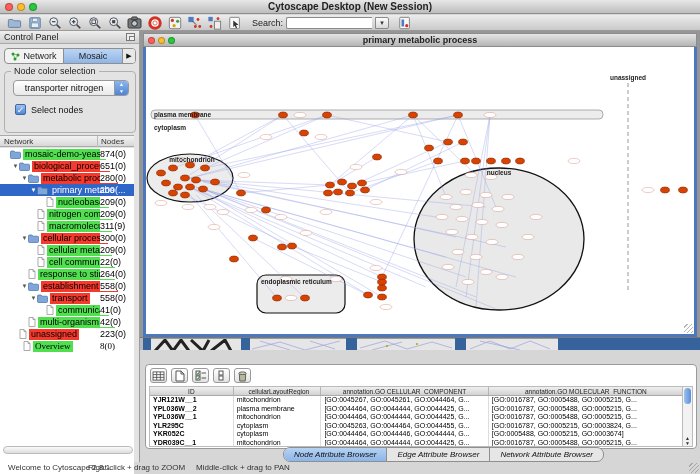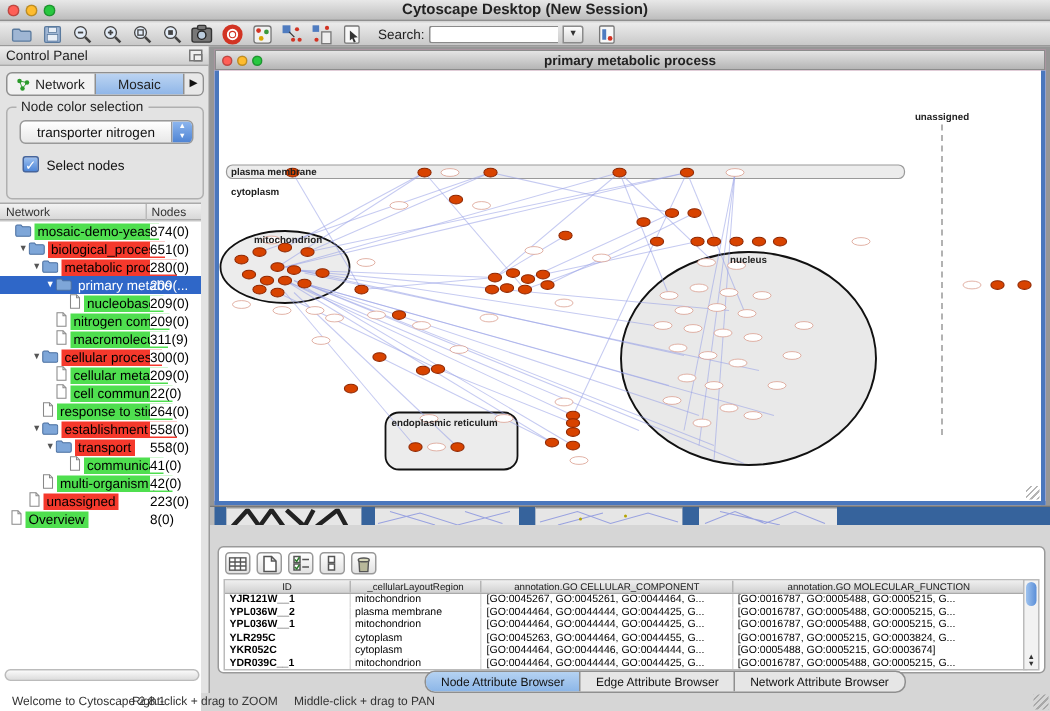--- a/index.html
+++ b/index.html
@@ -57,21 +57,21 @@
   .trow .tlabel.green { background:#4fdf4f; }
   .trow .tlabel.red { background:#f5392c; }
   .trow .tcount { position:absolute; left:100px; font-size:9px; color:#000; background:#fff; }
   .trow.selected { background:#2f67c8; }
   .trow.selected .tlabel, .trow.selected .tcount { color:#fff; background:transparent; }
   .trow.selected .tri { color:#fff; }
   .cp-hscroll { position:absolute; left:3px; bottom:8px; width:130px; height:8px; border:1px solid #bbb; border-radius:4px; background:linear-gradient(#fafafa,#ddd); }
 
   
   .desktop { position:absolute; left:140px; top:31px; width:560px; height:319px; background:#969696; }
-  .inner-window { position:absolute; left:3px; top:2px; width:554px; height:304px; background:#f9a8d4;padding-left:44px; }
+  .inner-window { position:absolute; left:3px; top:2px; width:554px; height:304px; background:#0c4a6e;padding-left:44px; }
   .iw-titlebar { position:absolute; left:0; top:0; width:554px; height:14px;
     background:linear-gradient(#e4e4e4,#b5b5b5); border:1px solid #8c8c8c; }
   .iw-titlebar .lights { left:4px; top:3px; gap:3px; }
   .iw-titlebar .tl { width:7px; height:7px; }
   .iw-title { position:absolute; left:0; right:0; top:1px; text-align:center; font-size:9px; font-weight:bold; color:#222; }
   .iw-body { position:absolute; left:0; top:14px; width:554px; height:290px;
     border-left:3px solid #4a77bd; border-right:3px solid #4a77bd; border-bottom:3px solid #4a77bd; background:#fff; }
   .net-canvas { position:absolute; left:0; top:0; }
   .iw-grip { position:absolute; right:1px; bottom:1px; width:9px; height:9px;
     background:repeating-linear-gradient(135deg,transparent 0 2px,#b5b5b5 2px 3px); }
@@ -92,21 +92,21 @@
   .th { font-size:6.5px; color:#222; text-align:center; overflow:hidden; white-space:nowrap; border-right:1px solid #b5b5b5; line-height:9px; }
   .trw { display:flex; height:8.5px; }
   .td { font-size:7px; color:#000; overflow:hidden; white-space:nowrap; border-right:1px solid #ddd; padding:0 3px; line-height:8.5px; }
   .td.b { font-weight:bold; }
   .c0{width:84px}.c1{width:88px}.c2{width:168px}.c3{width:196px}
   .vscroll { position:absolute; right:3px; top:21px; width:11px; height:61px; border:1px solid #bbb; background:#f2f2f2; }
   .vthumb { position:absolute; left:1px; top:1px; width:7px; height:16px; border-radius:4px; background:linear-gradient(90deg,#9ec2ee,#5b8fd8); }
   .varrows { position:absolute; left:0; bottom:0; width:9px; font-size:5px; line-height:5px; text-align:center; color:#333; }
 
   .dp-tabs { position:absolute; left:143px; top:97px; display:flex; border:1px solid #8f8f8f; border-radius:7px; overflow:hidden; background:#e6e6e6; }
-  .dp-tab { font-size:8px; color:#111; padding:2px 10px; }
+  .dp-tab { font-size:8px; color:#111; padding:2px 10px;font-style:italic; }
   .dp-tab + .dp-tab { border-left:1px solid #8f8f8f; }
   .dp-tab.active { background:linear-gradient(#b5d2f2,#8cb6e8); }
 
   
   .statusbar { position:absolute; left:0; top:462px; width:700px; height:12px; font-size:8px; color:#333; }
   .statusbar span { position:absolute; top:1px; }
   .app-grip { position:absolute; right:1px; bottom:1px; width:10px; height:10px;
     background:repeating-linear-gradient(135deg,transparent 0 2px,#a8a8a8 2px 3px); }
 </style>
 </head>
@@ -392,21 +392,21 @@
         </div>
         <div class="trow" style="padding-left: 12px;">
           <span class="tri"></span>
           <span class="ticon"><svg width="8" height="10" viewBox="0 0 8 10">
               <path d="M1 .5 H5 L7 2.5 V9.5 H1 Z" fill="#fff" stroke="#888" stroke-width=".7"></path>
               <path d="M5 .5 V2.5 H7" fill="none" stroke="#888" stroke-width=".7"></path>
             </svg></span>
           <span class="tlabel red" style="max-width: 86px;">unassigned</span>
           <span class="tcount">223(0)</span>
         </div>
-        <div class="trow" style="padding-left: 0;">
+        <div class="trow" style="padding-left: 16px; font-family: Liberation Serif, serif;">
           <span class="tri"></span>
           <span class="ticon"><svg width="8" height="10" viewBox="0 0 8 10">
               <path d="M1 .5 H5 L7 2.5 V9.5 H1 Z" fill="#fff" stroke="#888" stroke-width=".7"></path>
               <path d="M5 .5 V2.5 H7" fill="none" stroke="#888" stroke-width=".7"></path>
             </svg></span>
           <span class="tlabel green" style="max-width: 86px;">Overview</span>
           <span class="tcount">8(0)</span>
         </div>
       </div>
     <div class="cp-hscroll"></div>

